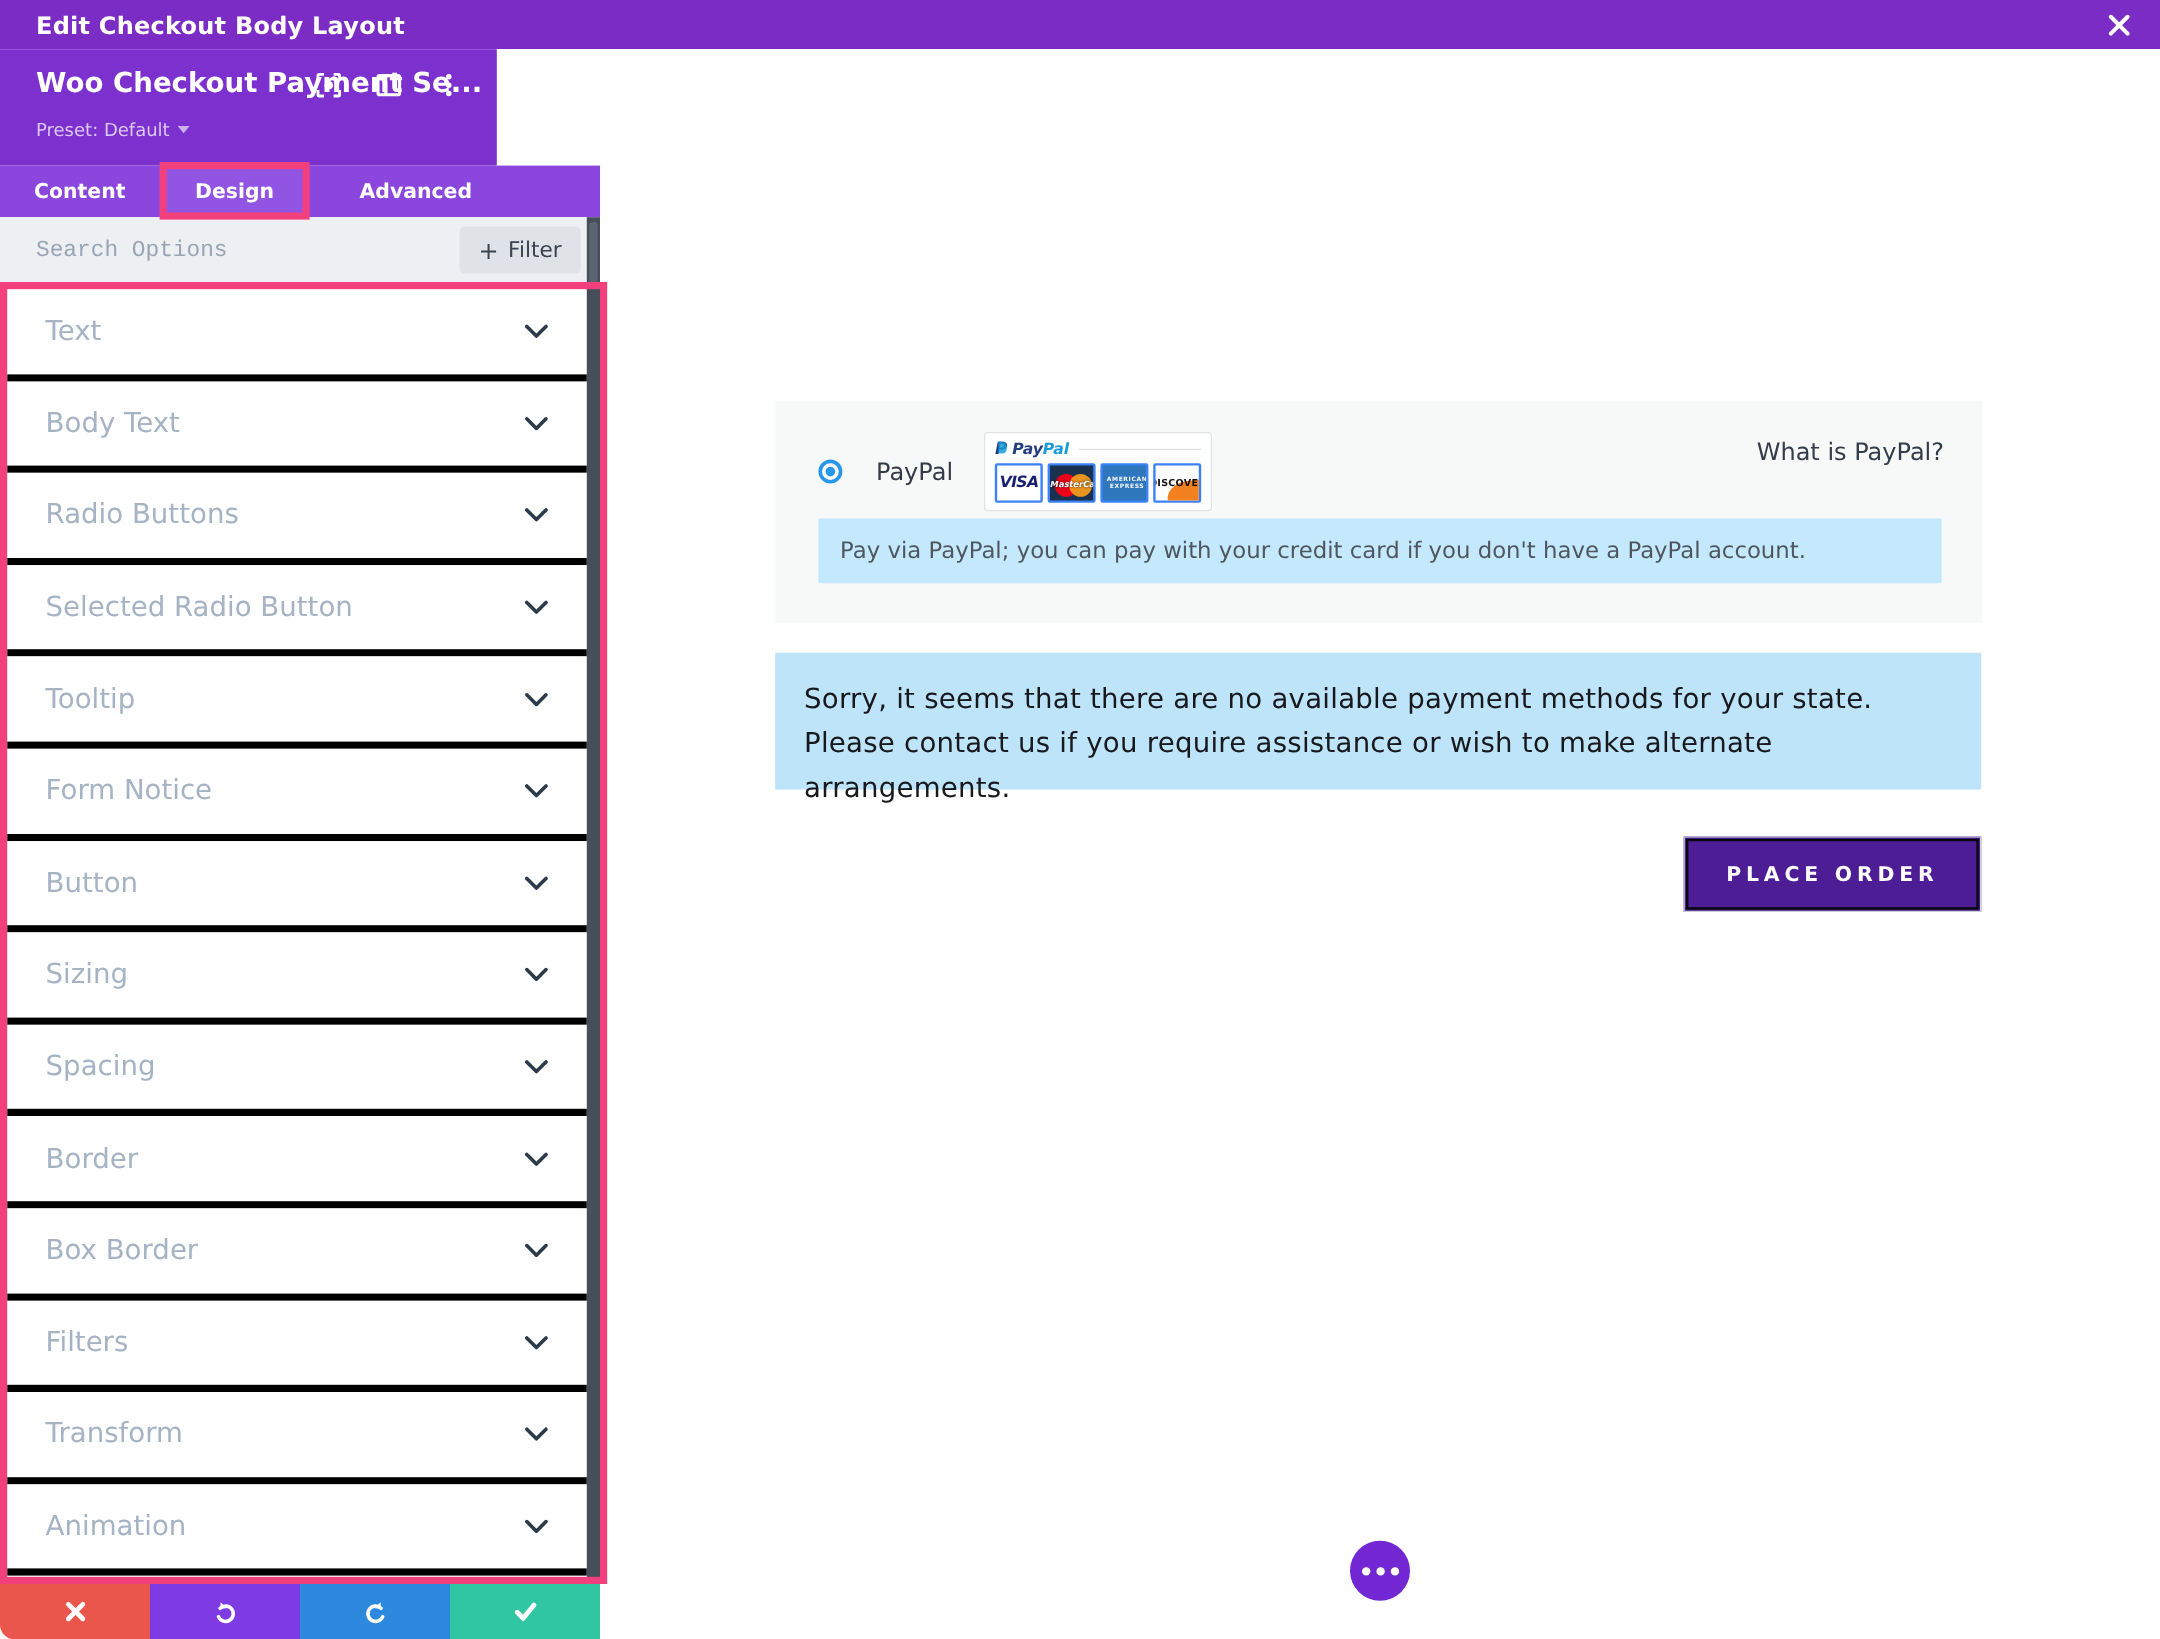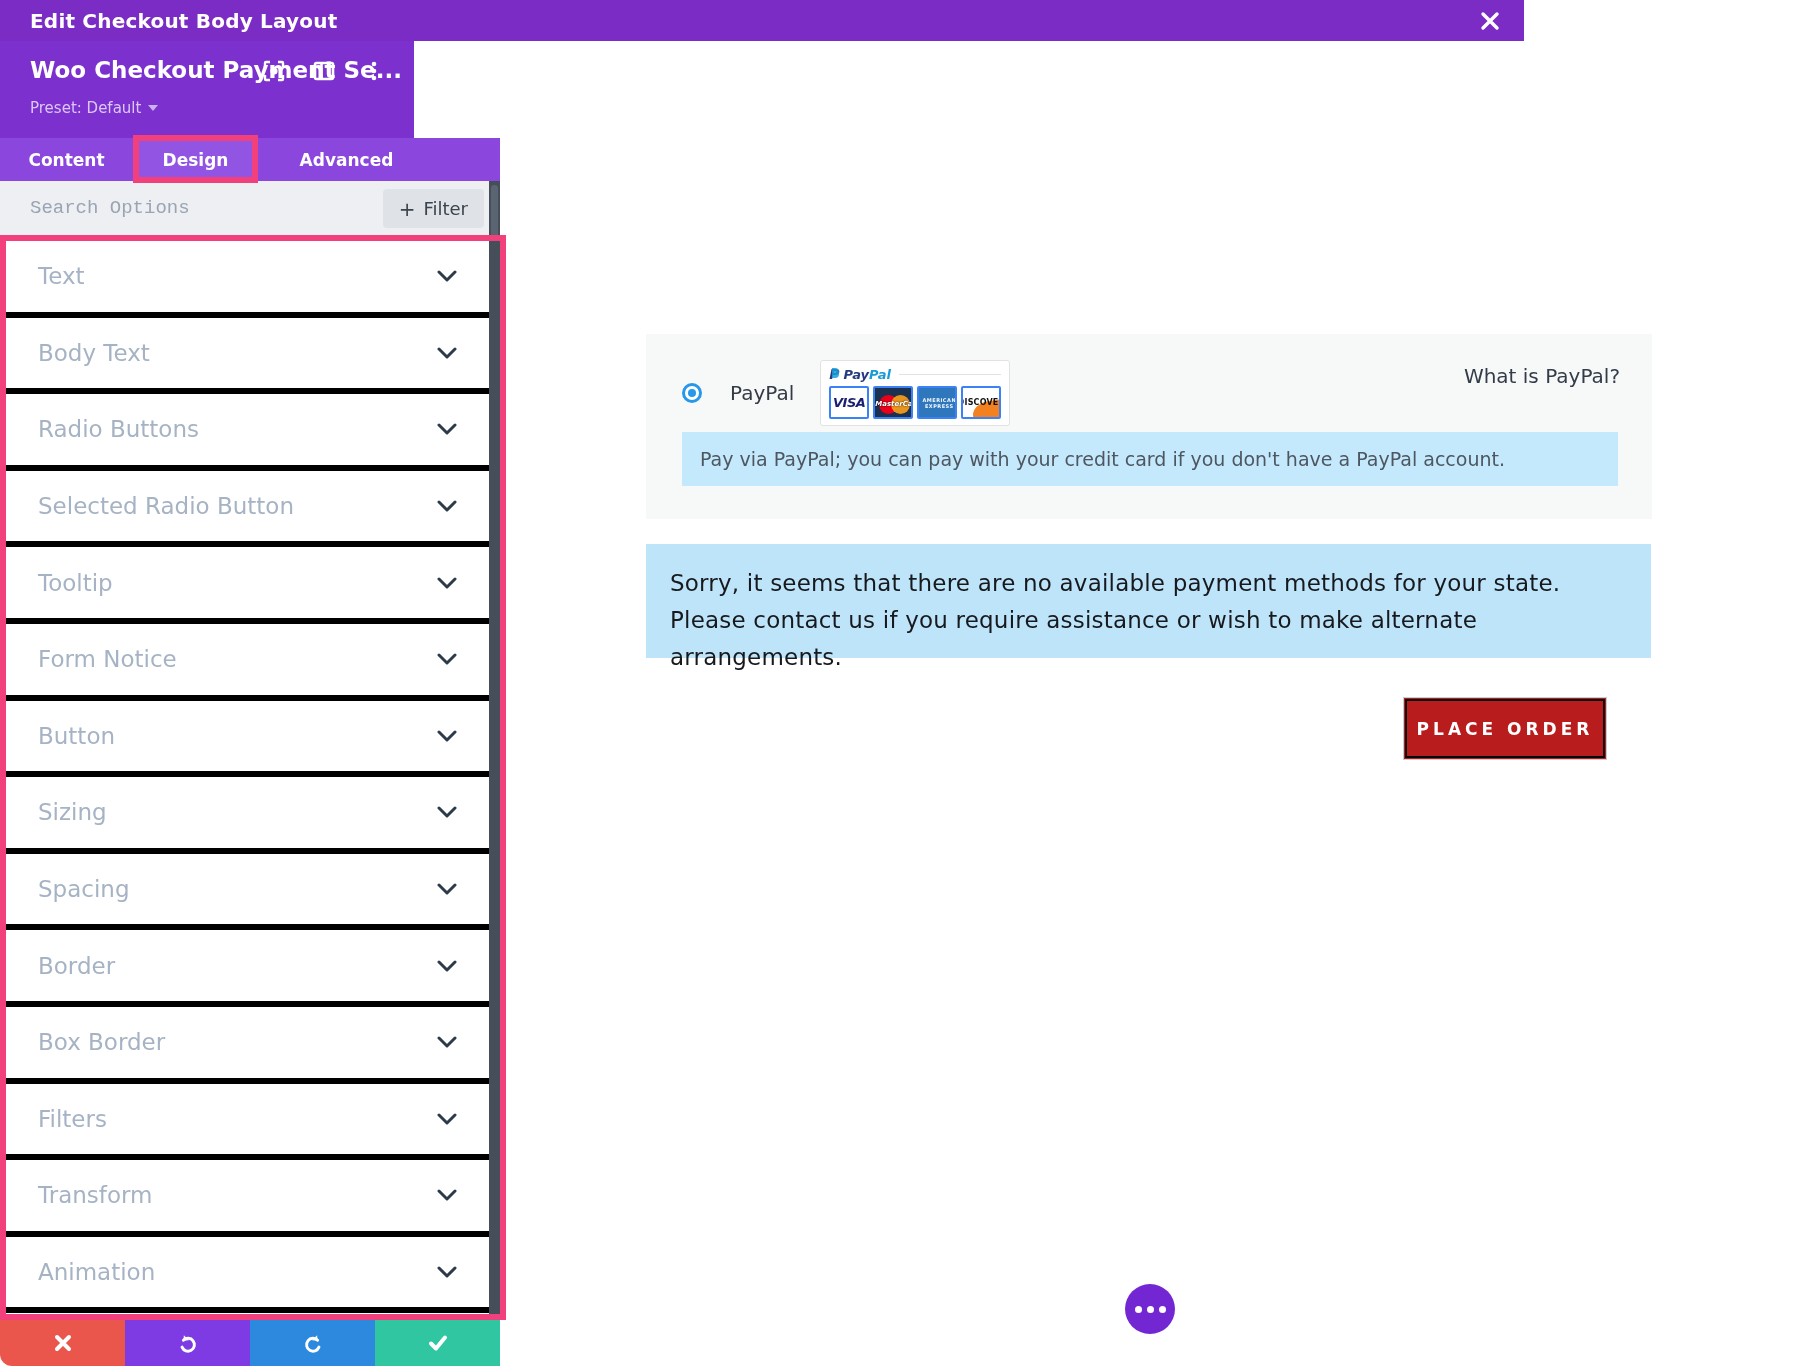--- a/index.html
+++ b/index.html
@@ -1,20 +1,20 @@
 <!DOCTYPE html>
 <html><head>
 <meta charset="utf-8">
 <style>
   * { margin:0; padding:0; box-sizing:border-box; }
   html,body { width:1800px; height:1366px; }
   body { font-family:"DejaVu Sans","Liberation Sans",sans-serif; position:relative; background:#ffffff; overflow:hidden; }
 
   
-  .topbar { position:absolute; left:0; top:0; width:1524px; height:41px; background:#7a2cc4; display:flex; align-items:center; }
+  .topbar { position:absolute; left:0; top:0; width:1800px; height:41px; background:#7a2cc4; display:flex; align-items:center; }
   .topbar-title { color:#ffffff; font-size:20px; font-weight:bold; padding-left:30px; letter-spacing:.2px; }
   .topbar-close { position:absolute; right:22px; top:9px; width:24px; height:24px; cursor:pointer; }
 
   
   .panel { position:absolute; left:0; top:41px; width:500px; height:1325px; background:#ffffff; }
   .module-header { position:absolute; left:0; top:0; width:414px; height:97px; background:#7c31cf; color:#fff; }
   .module-title { position:absolute; left:30px; top:16px; font-size:23px; font-weight:bold; }
   .module-icons { position:absolute; right:28px; top:18px; display:flex; gap:26px; align-items:center; }
   .micon { width:24px; height:24px; cursor:pointer; }
   .preset-row { position:absolute; left:30px; top:58px; font-size:15px; color:#dcc8f7; cursor:pointer; display:flex; align-items:center; gap:7px; }
@@ -80,21 +80,21 @@
   .chip-disc { display:flex; align-items:center; justify-content:center; }
   .chip-disc span { color:#111; font-size:8px; font-weight:bold; letter-spacing:.2px; z-index:2; }
   .chip-disc::after { content:""; position:absolute; right:-8px; bottom:-10px; width:34px; height:26px; background:#f48120; border-radius:50% 0 0 0; transform:rotate(-8deg); }
   .what-link { position:absolute; right:32px; top:30px; font-size:20px; color:#333c49; cursor:pointer; }
   .pm-notice { position:absolute; left:36px; top:98px; width:936px; height:54px; background:#c4e9fc; display:flex; align-items:center; }
   .pm-notice span { font-size:19px; color:#4e565f; padding-left:18px; }
 
   .alert-box { position:absolute; left:146px; top:503px; width:1005px; height:114px; background:#bee4fa; padding:21px 24px; }
   .alert-box p { font-size:23px; line-height:37px; color:#17191d; letter-spacing:.2px; }
 
-  .place-order { position:absolute; left:903px; top:656px; width:204px; height:63px; background:#b91c1c; border:1px solid #c9ced3; outline:2px solid #05080b; outline-offset:-4px; color:#ffffff; font-family:inherit; font-size:17px; font-weight:bold; letter-spacing:4px; cursor:pointer; }
+  .place-order { position:absolute; left:903px; top:656px; width:248px; height:63px; background:#4c1d95; border:1px solid #c9ced3; outline:2px solid #05080b; outline-offset:-4px; color:#ffffff; font-family:inherit; font-size:17px; font-weight:bold; letter-spacing:4px; cursor:pointer; }
 
   .fab { position:absolute; left:625px; top:1243px; width:50px; height:50px; border-radius:50%; background:#7227d3; display:flex; align-items:center; justify-content:center; gap:5px; cursor:pointer; }
   .fab i { width:7px; height:7px; border-radius:50%; background:#ffffff; }
 </style>
 </head>
 <body>
 
 <div class="topbar">
   <div class="topbar-title">Edit Checkout Body Layout</div>
   <div class="topbar-close">

